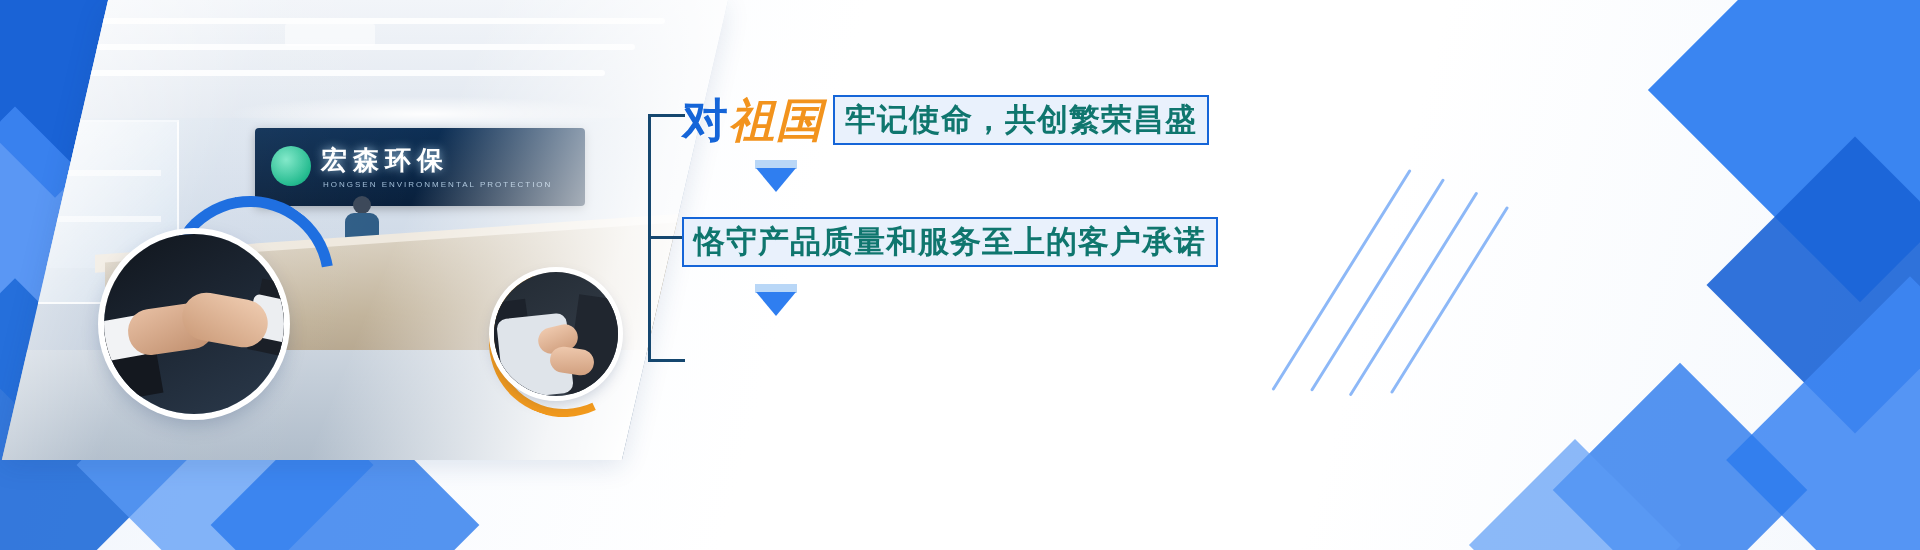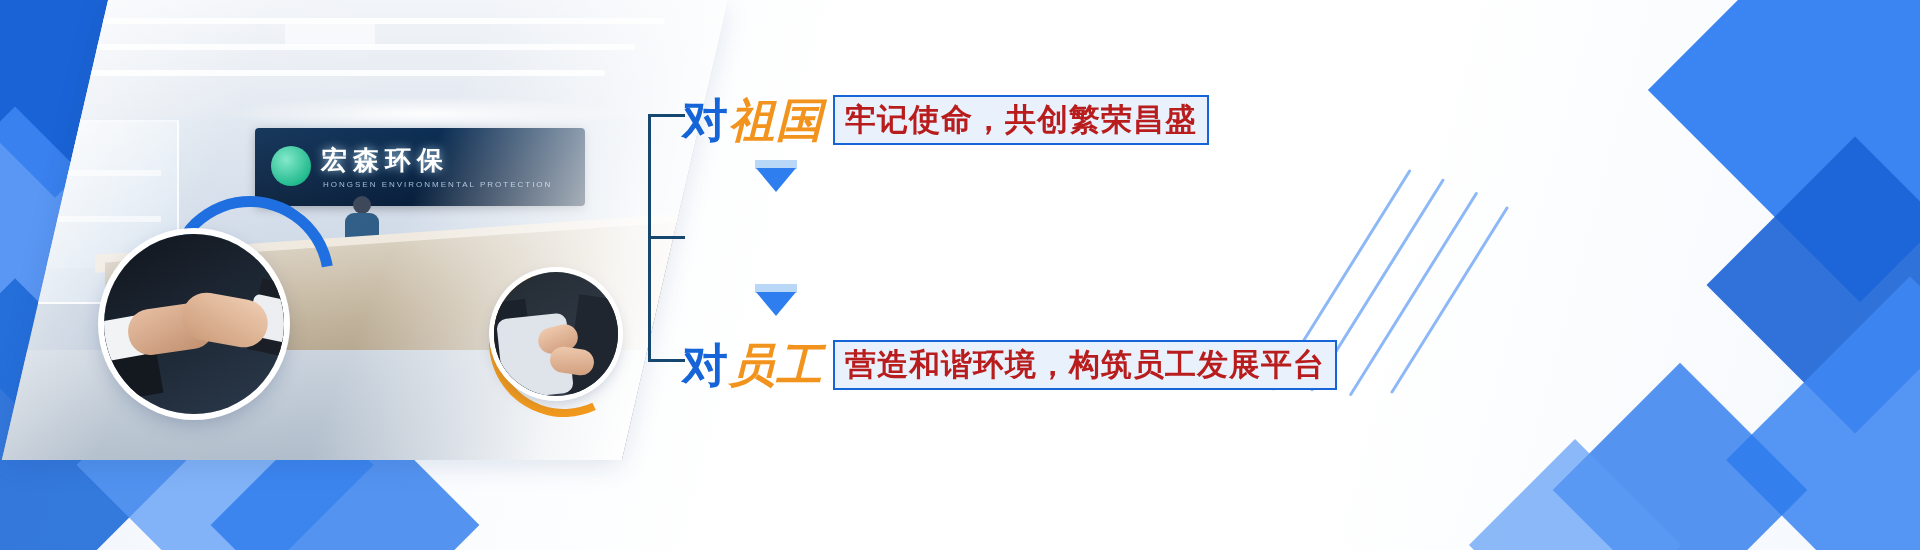--- a/index.html
+++ b/index.html
@@ -135,21 +135,21 @@
   .row3{top:270px;}
 
   .label{
     font-size:46px;font-weight:700;line-height:1;white-space:nowrap;
     letter-spacing:1px;margin-right:10px;
   }
   .label .blue{color:#1565d8;text-shadow:1px 1px 0 rgba(255,255,255,.9);}
   .label .orange{color:#f2931d;text-shadow:1px 1px 0 rgba(255,255,255,.9);font-style:italic;}
 
   .slogan{
-    font-size:31px;font-weight:700;color:#b91c1c;white-space:nowrap;
+    font-size:31px;font-weight:700;color:#0f766e;white-space:nowrap;
     background:#e9f1fc;border:2px solid #1565d8;
     padding:7px 10px 8px;line-height:1;letter-spacing:1px;
   }
 
   .arrow{
     position:absolute;width:0;height:0;
     border-left:20px solid transparent;border-right:20px solid transparent;
     border-top:24px solid #2f7ef0;
   }
   .arrow-cap{
@@ -247,23 +247,18 @@
     <div class="arrow arrow2"></div>
 
     <div class="row row1">
       <div class="label">
         <span class="blue">对</span><span class="orange">祖国</span>
       </div>
       <div class="slogan">牢记使命，共创繁荣昌盛</div>
     </div>
 
     <div class="row row2">
-    </div>
-
-    <div class="row row3">
-      <div class="label">
-        <span class="blue">对</span><span class="orange">员工</span>
-      </div>
-      <div class="slogan">营造和谐环境，构筑员工发展平台</div>
-    </div>
+      <div class="slogan">恪守产品质量和服务至上的客户承诺</div>
+    </div>
+
 
   </div>
 </div>
 
 </body></html>

